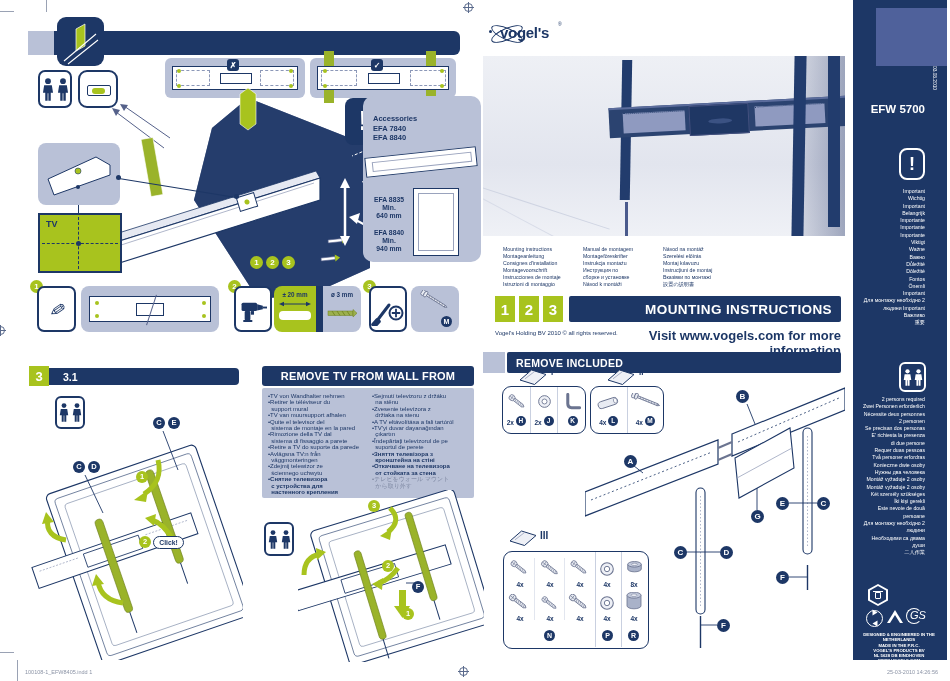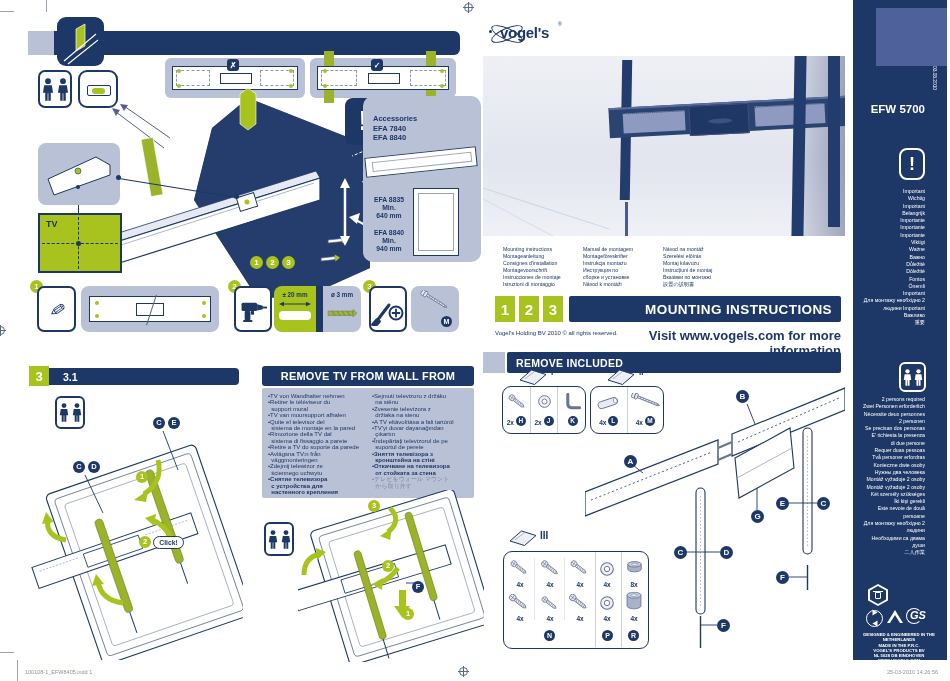--- a/index.html
+++ b/index.html
@@ -435,21 +435,21 @@
   <div class="recy" style="left:13px;top:610px">
     <i style="left:5px;top:-1px;transform:rotate(90deg)"></i>
       <i style="left:5px;top:10px;transform:rotate(-90deg)"></i>
   </div>
   <div class="tri-o" style="left:34px;top:609px">
       <div class="t1"></div>
       <div class="t2"></div>
     </div>
   <div class="ab" style="left:53px;top:605px;width:24px;height:22px">
     <div class="ab" style="left:0;top:3px;width:16px;height:16px;border:1.5px solid #fff;border-radius:50%;border-right-color:transparent"></div>
-    <span class="ab wt" style="left:4px;top:4px;font-size:11px;font-weight:700;font-style:italic">GS</span>
+    <span class="ab wt" style="left:4px;top:4px;font-size:11px;font-weight:400;font-style:italic">GS</span>
   </div>
   <div class="ab pre wt b" style="left:2px;top:632px;width:88px;text-align:center;font-size:4.3px;line-height:5.3px">DESIGNED &amp; ENGINEERED IN THE NETHERLANDS
 MADE IN THE P.R.C.
 VOGEL'S PRODUCTS BV
 NL 5628 DB EINDHOVEN
 WWW.VOGELS.COM</div>
 </div>
 
 <div class="ab" style="left:49px;top:368px;width:190px;height:17px;background:var(--navy);border-radius:0 4px 4px 0">
   <span class="wt b" style="position:absolute;left:14px;top:2.5px;font-size:10.5px">3.1</span>

